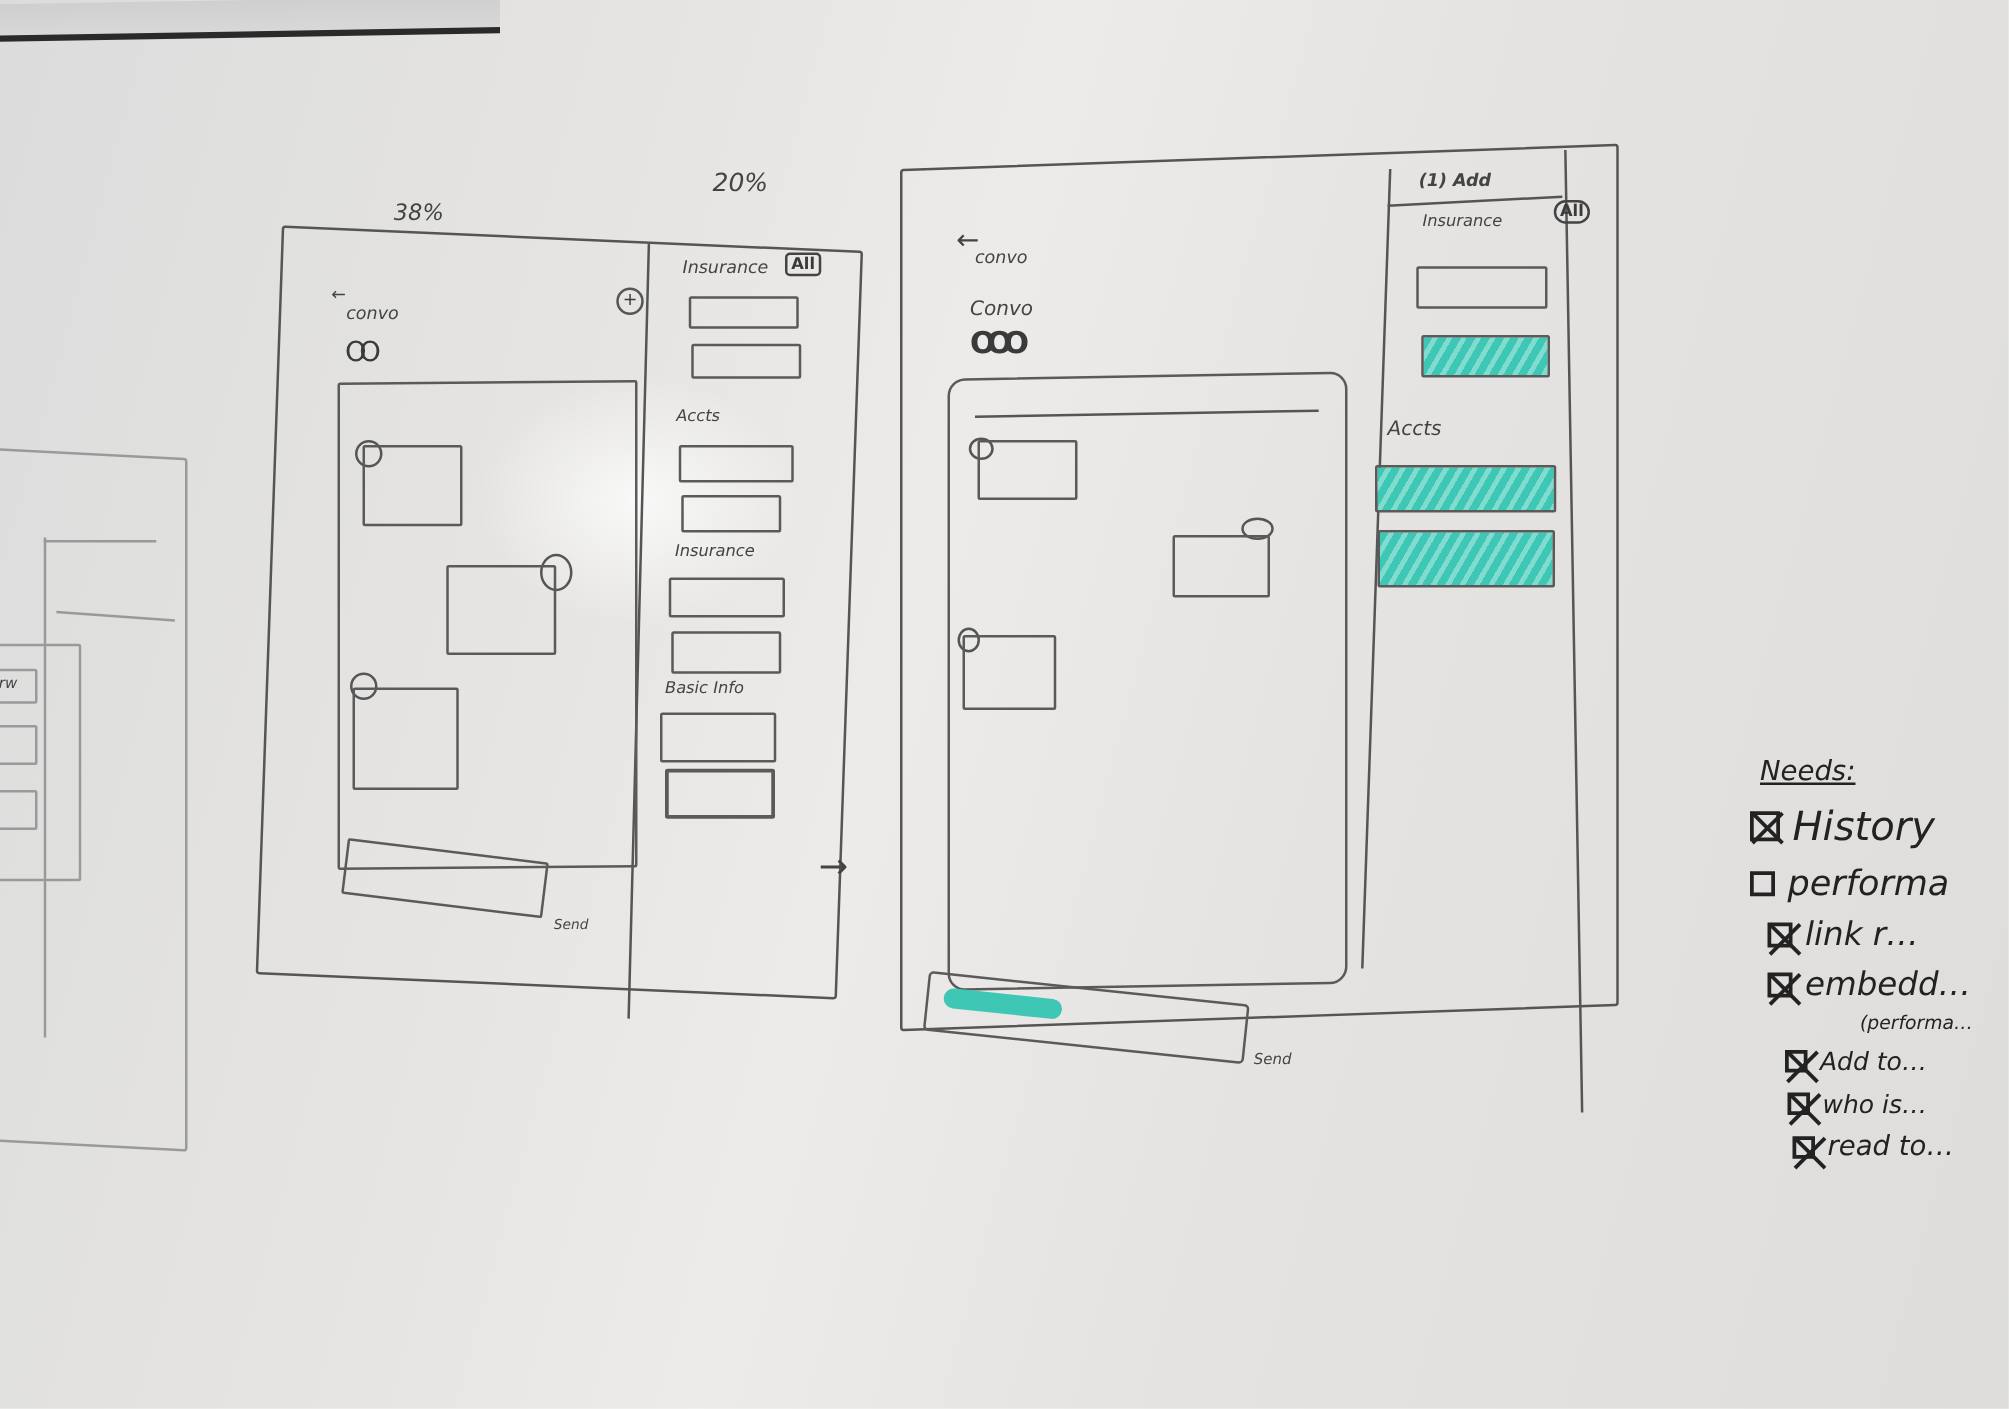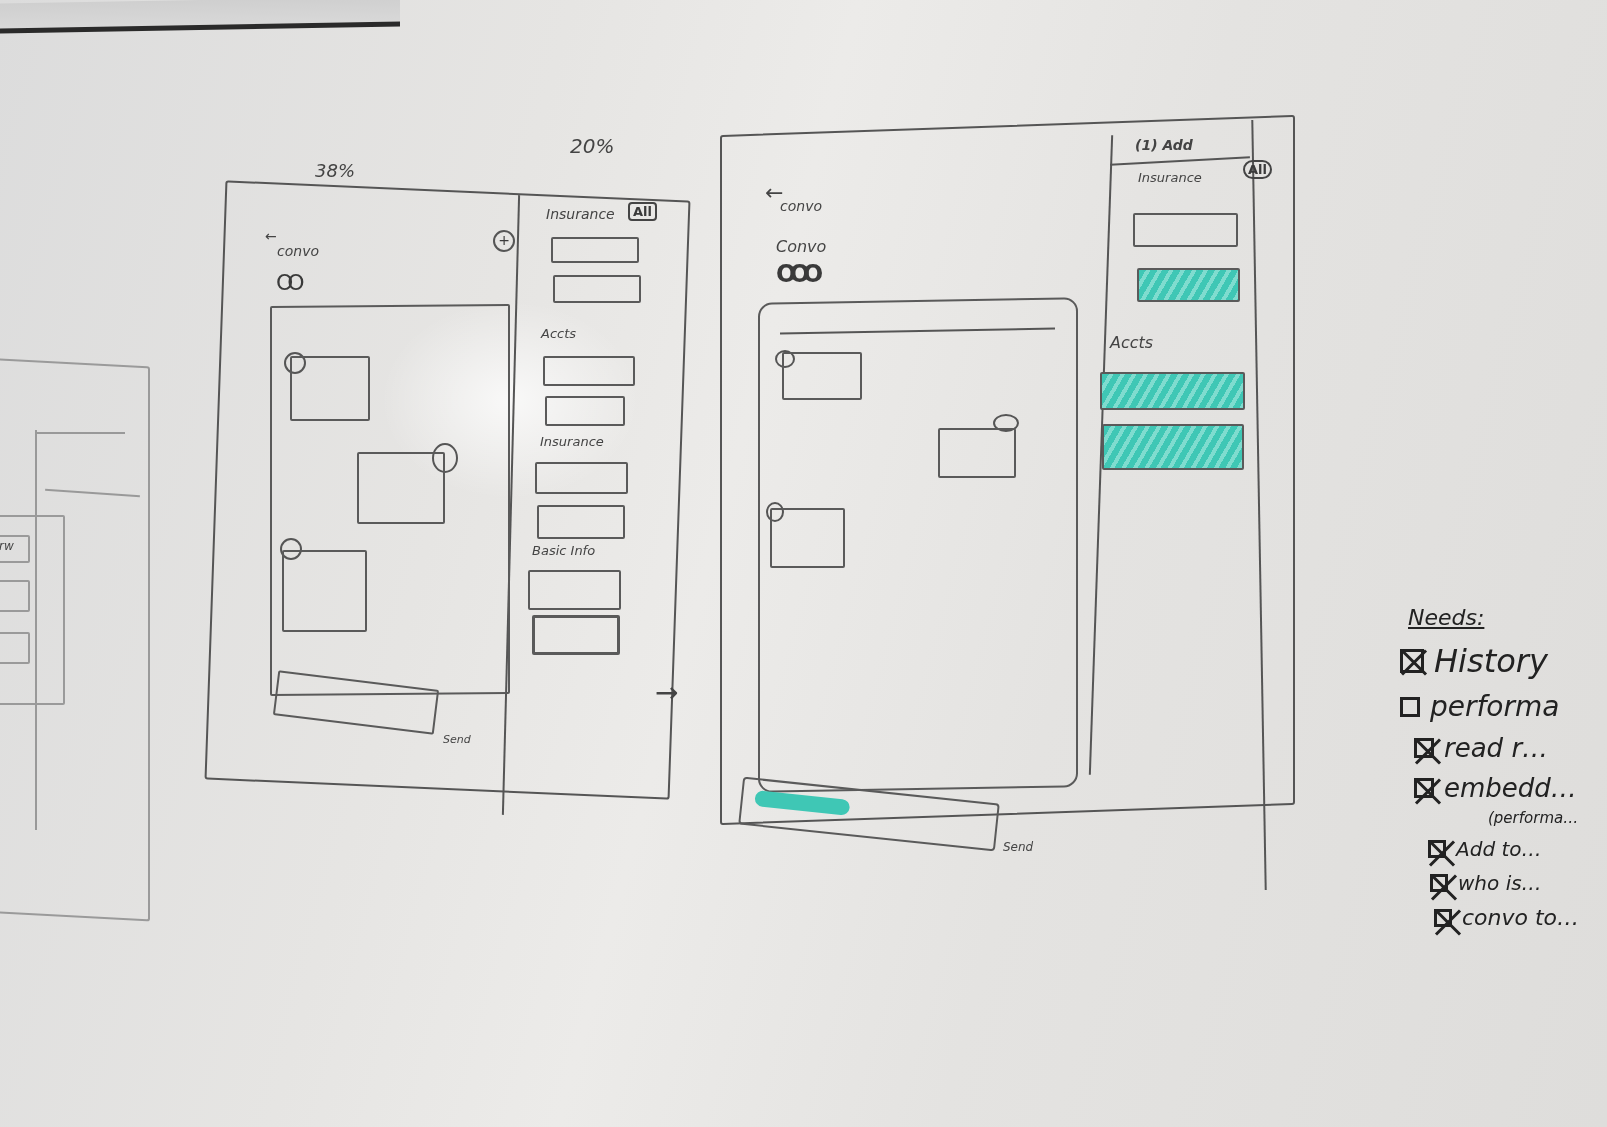--- a/index.html
+++ b/index.html
@@ -148,34 +148,34 @@
   <div class="need-item" style="font-size:32px; margin-top:12px;">
     <span class="checkbox checked"></span>
     <span>History</span>
   </div>
   <div class="need-item" style="font-size:28px;">
     <span class="checkbox" style="width:20px; height:20px;"></span>
     <span>performa</span>
   </div>
   <div class="need-item" style="font-size:26px; margin-left:14px;">
     <span class="checkbox checked" style="width:20px; height:20px;"></span>
-    <span>read r…</span>
+    <span>link r…</span>
   </div>
   <div class="need-item" style="font-size:26px; margin-left:14px;">
     <span class="checkbox checked" style="width:20px; height:20px;"></span>
     <span>embedd…</span>
   </div>
   <div class="need-item" style="font-size:15px; margin-left:88px; margin-top:6px;">
     <span>(performa…</span>
   </div>
   <div class="need-item" style="font-size:20px; margin-left:28px;">
     <span class="checkbox checked" style="width:18px; height:18px;"></span>
     <span>Add to…</span>
   </div>
   <div class="need-item" style="font-size:20px; margin-left:30px;">
     <span class="checkbox checked" style="width:18px; height:18px;"></span>
     <span>who is…</span>
   </div>
   <div class="need-item" style="font-size:22px; margin-left:34px;">
     <span class="checkbox checked" style="width:18px; height:18px;"></span>
-    <span>convo to…</span>
+    <span>read to…</span>
   </div>
 </div>
 
 </body></html>

